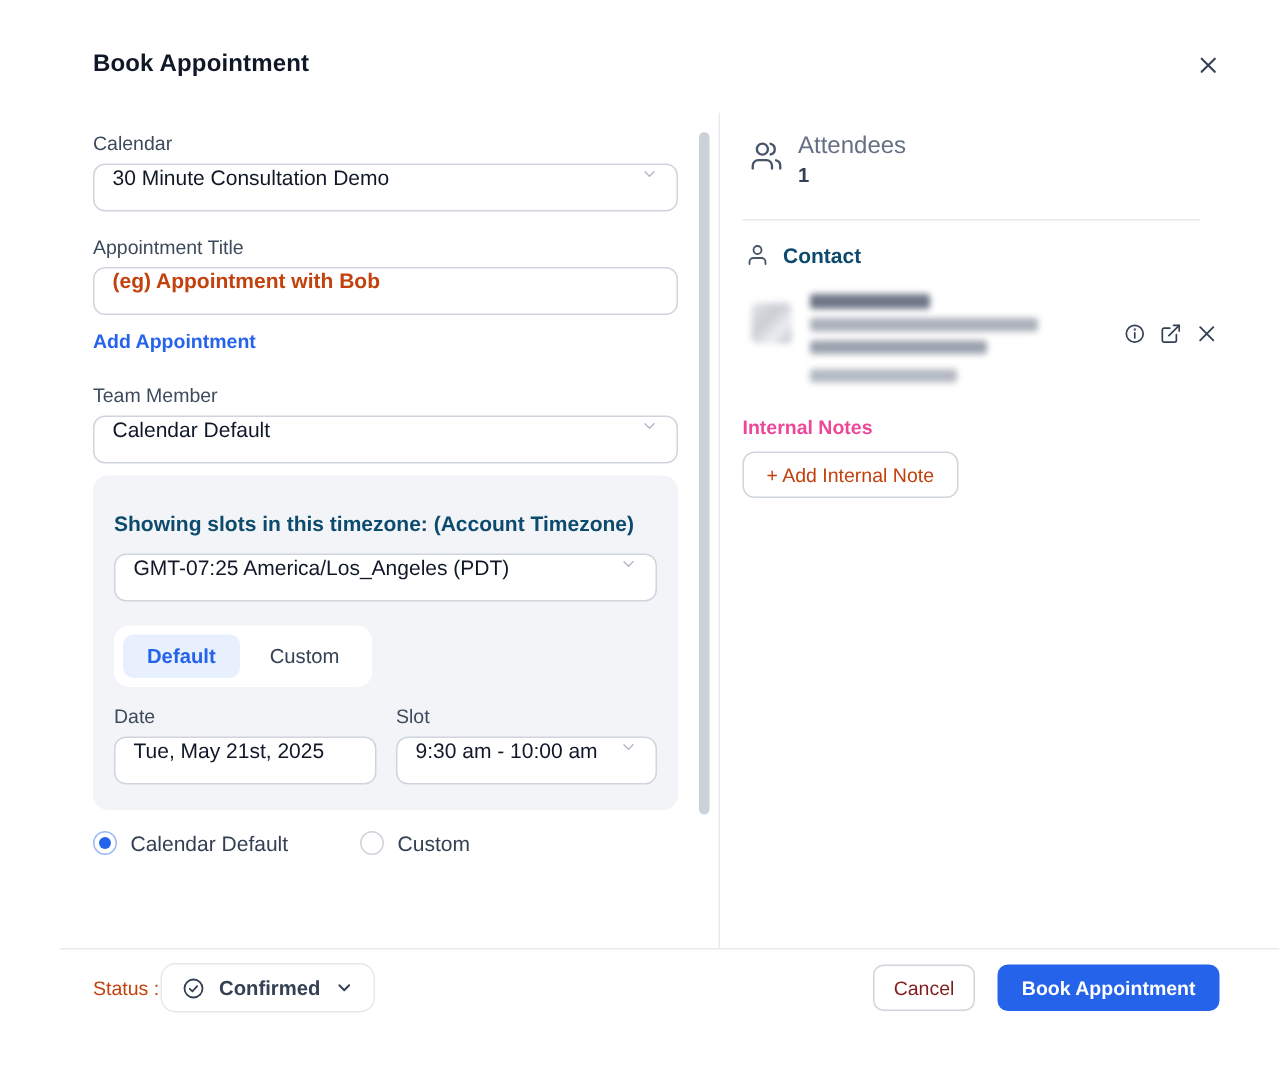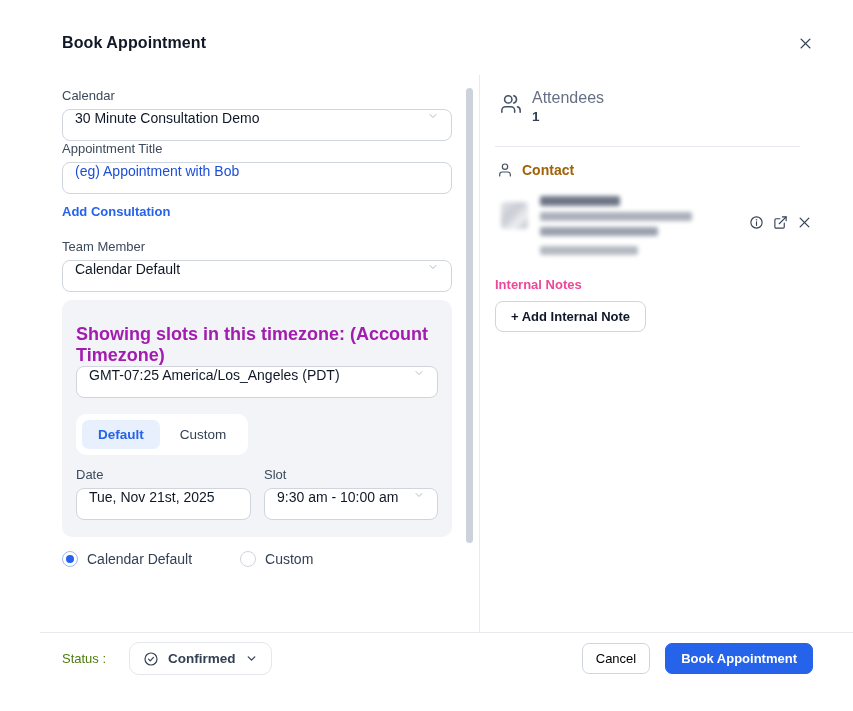--- a/index.html
+++ b/index.html
@@ -36,36 +36,36 @@
 
   
   .field-label { font-size: 13px; color: #3d4a5c; font-weight: 500; margin-bottom: 6px; }
   .control {
     display: flex; align-items: flex-start; justify-content: space-between;
     width: 100%; height: 32px; background: #fff;
     border: 1px solid #d0d5dd; border-radius: 8px;
     padding: 0 12px; font-size: 14px; color: #101828;
   }
   .control .chev { color: #b3bac5; line-height: 0; }
-  .placeholder { color: #1d4ed8; }
-  .section-gap { }
+  .placeholder { color: #c2410c; font-weight: bold; }
+  .section-gap { margin-top: 16px; }
 
   .add-desc {
     display: inline-block; margin-top: 10px; font-size: 13px; font-weight: 600;
     color: #2563eb; text-decoration: none; cursor: pointer;
   }
   .team-member-block { margin-top: 19px; }
 
   
   .dt-label { margin-top: 17px; }
   .dt-panel {
     margin-top: 8px; background: #f2f4f7; border-radius: 10px;
     padding: 24px 14px 17px 14px;
   }
-  .tz-note { font-size: 18px; font-weight: 600; color: #a21caf; margin-bottom: 0; }
+  .tz-note { font-size: 14px; font-weight: 600; color: #0c4a6e; margin-bottom: 12px; }
   .tabs-box {
     display: inline-flex; gap: 4px; background: #fff; border-radius: 10px;
     padding: 6px; margin-top: 16px;
   }
   .tab {
     border: none; background: transparent; border-radius: 7px;
     font-size: 13.5px; font-weight: 500; color: #344054;
     padding: 7px 16px; cursor: pointer; font-family: inherit;
   }
   .tab.active { background: #e8effd; color: #2563eb; font-weight: 600; }
@@ -88,21 +88,21 @@
   .radio-circle.unchecked { border-color: #cfd4dc; }
   .radio-text { font-size: 14px; color: #344054; }
 
   
   .attendees-row { display: flex; gap: 10px; margin-left: 5px; }
   .attendees-icon { color: #475467; margin-top: 4px; }
   .attendees-label { font-size: 16px; color: #667085; }
   .attendees-count { font-size: 13.5px; font-weight: 700; color: #344054; margin-top: 2px; }
   .h-divider { height: 1px; background: #e7e9ee; margin: 22px 12px 0 0; }
   .contact-header { display: flex; align-items: center; gap: 9px; margin-top: 15px; margin-left: 2px; }
-  .contact-header .txt { font-size: 14px; font-weight: 700; color: #a16207; }
+  .contact-header .txt { font-size: 14px; font-weight: 700; color: #0c4a6e; }
   .contact-header .icn { color: #475467; line-height: 0; }
   .contact-card { display: flex; margin-top: 15px; position: relative; padding-right: 10px; }
   .contact-avatar {
     width: 27px; height: 27px; border-radius: 4px; margin: 9px 12px 0 6px;
     background: linear-gradient(135deg,#e3e5e9 0%,#c9ccd3 40%,#eceef1 70%,#b9bdc6 100%);
     filter: blur(2px); flex: 0 0 27px;
   }
   .contact-lines { display: flex; flex-direction: column; gap: 6px; padding-top: 3px; }
   .bar { border-radius: 2px; filter: blur(2px); }
   .bar.b1 { width: 80px;  height: 10px; background: #6e7687; }
@@ -112,46 +112,46 @@
   .contact-actions {
     position: absolute; right: 0px; top: 22px;
     display: flex; align-items: center; gap: 9px; color: #344054;
   }
   .icon-btn { background: none; border: none; padding: 0; cursor: pointer; color: #344054; line-height: 0; }
 
   .notes-label { font-size: 13px; font-weight: 600; color: #ec4899; margin-top: 22px; }
   .add-note-btn {
     margin-top: 9px; height: 31px; padding: 0 15px;
     background: #fff; border: 1px solid #d0d5dd; border-radius: 8px;
-    font-size: 13px; font-weight: 700; color: #0f172a; cursor: pointer;
+    font-size: 13px; font-weight: 400; color: #c2410c; cursor: pointer;
     font-family: inherit;
   }
 
   
   .modal-footer {
     flex: 0 0 79px; border-top: 1px solid #e7e9ee; margin: 0 0 0 40px;
     display: flex; align-items: flex-start; padding: 9px 40px 0 22px;
   }
-  .status-label { font-size: 13px; color: #4d7c0f; margin-top: 9px; }
+  .status-label { font-size: 13px; color: #c2410c; margin-top: 9px; }
   .status-chip {
-    display: flex; align-items: center; gap: 9px; margin-left: 23px;
+    display: flex; align-items: center; gap: 9px; margin-left: 1px;
     height: 33px; padding: 0 13px; background: #fff;
     border: 1px solid #e4e7ec; border-radius: 10px; cursor: pointer;
     font-family: inherit;
     justify-content: flex-end;
   }
   .status-chip .txt { font-size: 13.5px; font-weight: 600; color: #344054; }
   .status-chip .icn { color: #344054; line-height: 0; }
   .footer-spacer { flex: 1; }
   .btn {
     height: 31px; border-radius: 7px; font-size: 13px; cursor: pointer;
     font-family: inherit;
   }
   .btn-cancel {
-    background: #fff; border: 1px solid #d0d5dd; color: #000000;
+    background: #fff; border: 1px solid #d0d5dd; color: #7f1d1d;
     padding: 0 13px; font-weight: 500; margin-top: 1px;
   }
   .btn-primary {
     background: #2563eb; border: 1px solid #2563eb; color: #fff;
     padding: 0 15px; font-weight: 600; margin-left: 15px; margin-top: 1px;
   }
 </style>
 </head>
 <body>
 
@@ -181,21 +181,21 @@
               <polyline points="6 9 12 15 18 9"></polyline>
             </svg>
         </span>
       </div>
 
       <div class="field-label section-gap">Appointment Title</div>
       <div class="control">
         <span class="placeholder">(eg) Appointment with Bob</span>
       </div>
 
-      <a class="add-desc">Add Consultation</a>
+      <a class="add-desc">Add Appointment</a>
 
       <div class="team-member-block">
         <div class="field-label">Team Member</div>
         <div class="control">
           <span>Calendar Default</span>
           <span class="chev">
             <svg width="12" height="12" viewBox="0 0 24 24" fill="none" stroke="currentColor" stroke-width="2" stroke-linecap="round" stroke-linejoin="round">
                 <polyline points="6 9 12 15 18 9"></polyline>
               </svg>
           </span>
@@ -216,21 +216,21 @@
 
         <div class="tabs-box">
           <button class="tab active">Default</button>
           <button class="tab">Custom</button>
         </div>
 
         <div class="dt-row">
           <div class="dt-col-date">
             <div class="field-label">Date</div>
             <div class="control">
-              <span>Tue, Nov 21st, 2025</span>
+              <span>Tue, May 21st, 2025</span>
             </div>
           </div>
           <div class="dt-col-slot">
             <div class="field-label">Slot</div>
             <div class="control">
               <span>9:30 am - 10:00 am</span>
               <span class="chev">
                 <svg width="12" height="12" viewBox="0 0 24 24" fill="none" stroke="currentColor" stroke-width="2" stroke-linecap="round" stroke-linejoin="round">
                     <polyline points="6 9 12 15 18 9"></polyline>
                   </svg>

